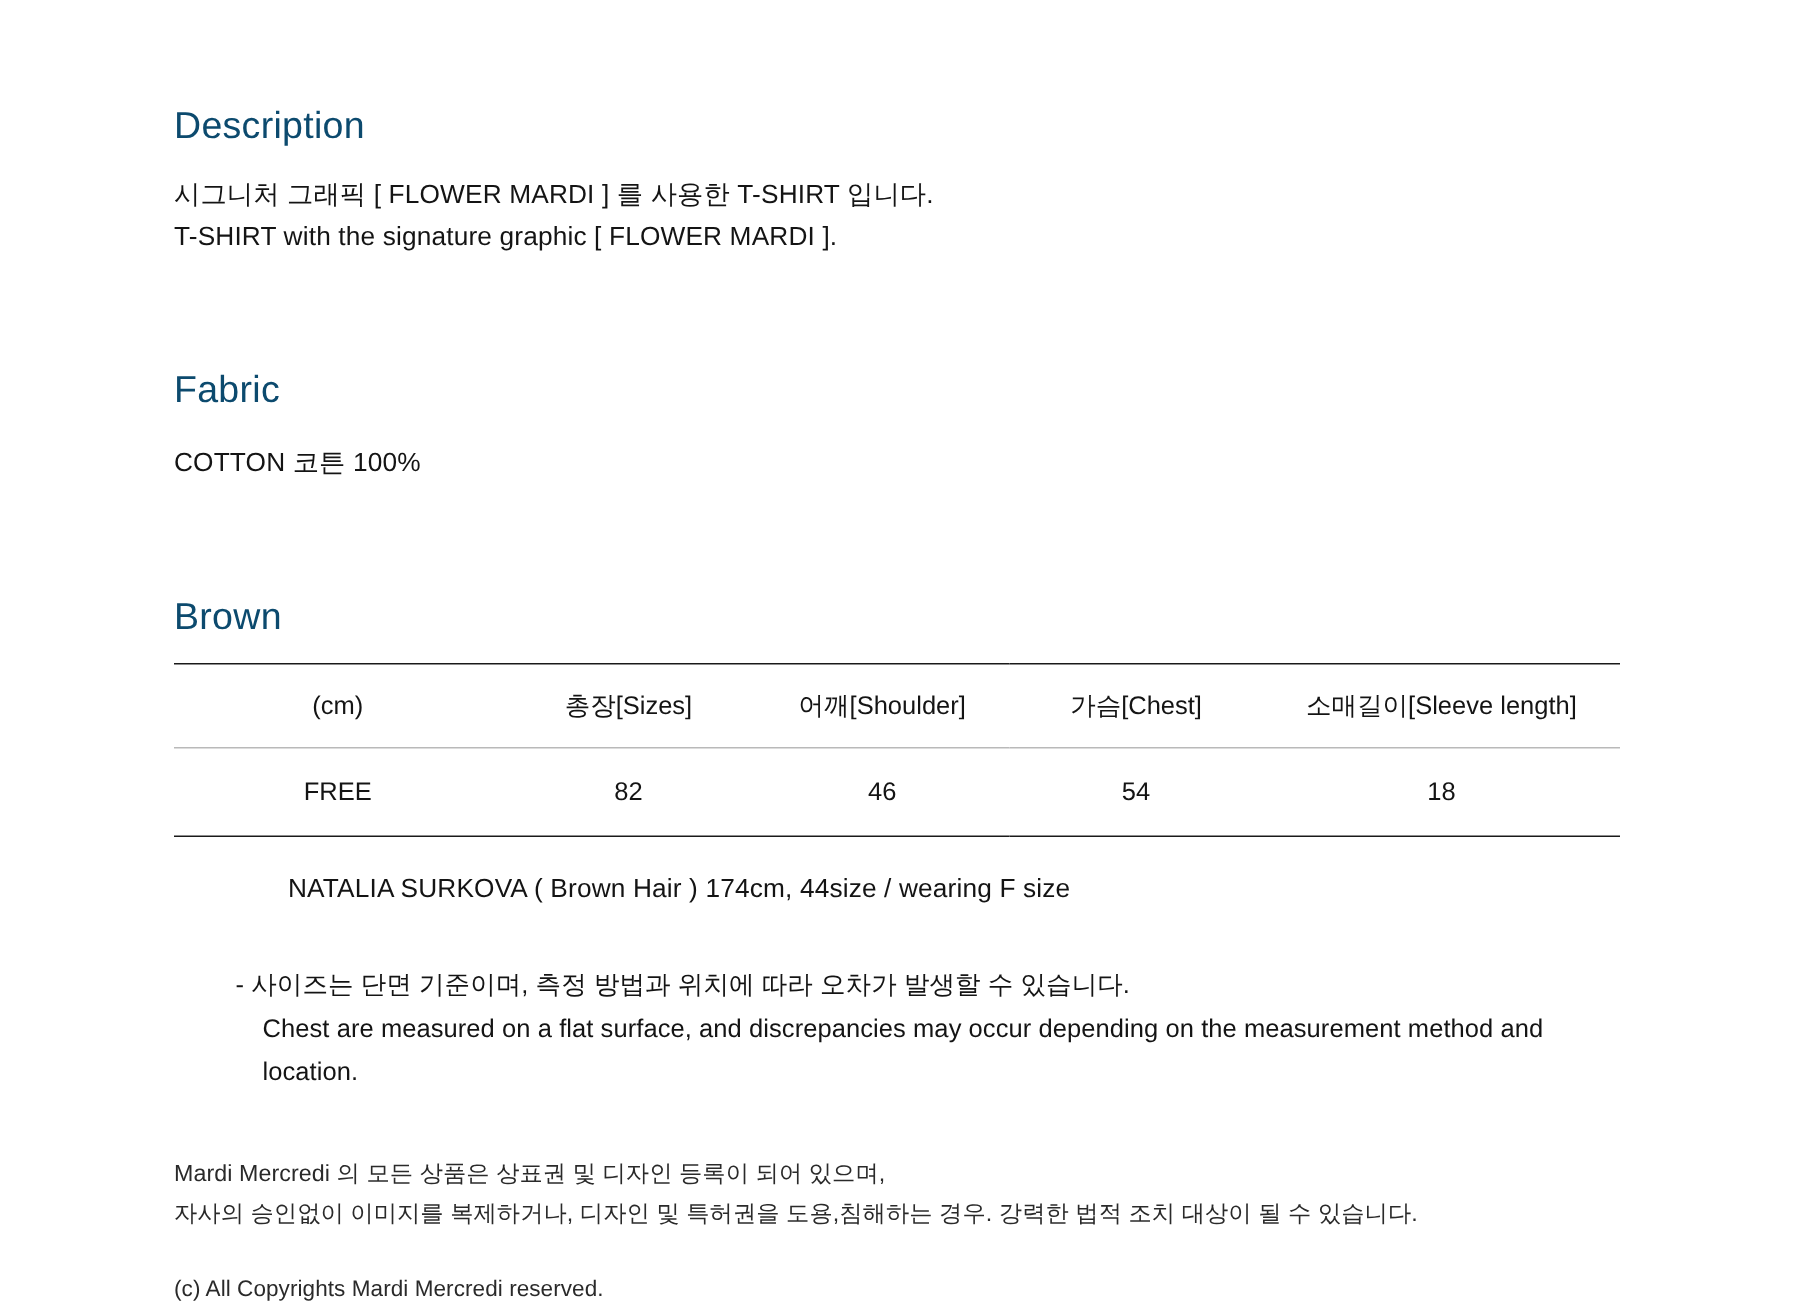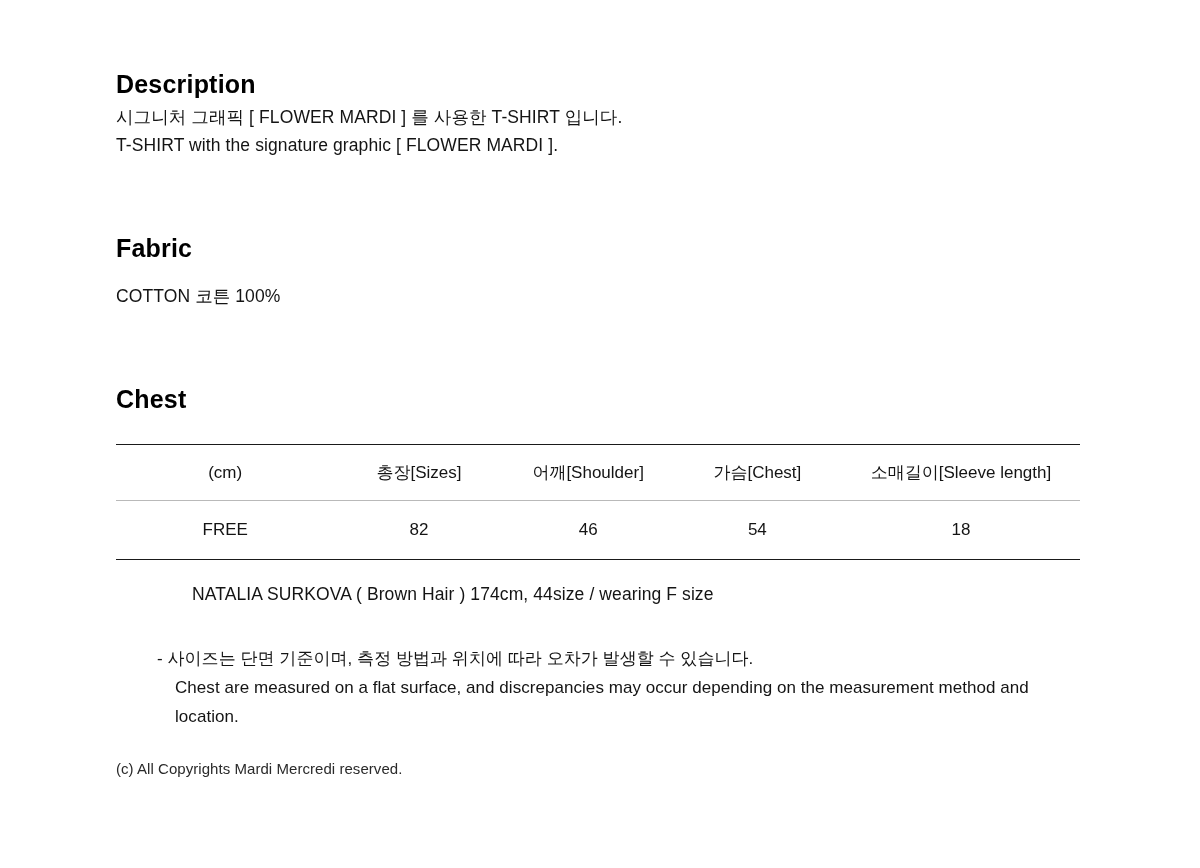--- a/index.html
+++ b/index.html
@@ -16,40 +16,40 @@
   }
   .page {
     position: relative;
     width: 1200px;
     height: 868px;
     box-sizing: border-box;
     padding: 60px 110px 0 116px;
   }
   .section-title {
     font-size: 25px;
-    font-weight: 700;
+    font-weight: 400;
     letter-spacing: 0.2px;
-    color: #000000;
+    color: #0c4a6e;
     margin: 0;
   }
   .desc-title { margin-top: 10px; }
   .body-line {
     font-size: 17.5px;
     font-weight: 400;
     color: #141414;
     letter-spacing: 0.1px;
     line-height: 1.62;
   }
-  .desc-block { margin-top: 4px; }
+  .desc-block { margin-top: 16px; }
   .fabric-title { margin-top: 74px; }
   .fabric-block { margin-top: 19px; }
   .size-title { margin-top: 75px; }
 
   table.size-table {
-    margin-top: 30px;
+    margin-top: 16px;
     width: 964px;
     border-collapse: collapse;
     table-layout: fixed;
   }
   table.size-table th,
   table.size-table td {
     text-align: center;
     font-weight: 400;
     font-size: 17px;
     color: #141414;
@@ -113,21 +113,21 @@
   <div class="desc-block">
     <div class="body-line">시그니처 그래픽 [ FLOWER MARDI ] 를 사용한 T-SHIRT 입니다.</div>
     <div class="body-line">T-SHIRT with the signature graphic  [ FLOWER MARDI ].</div>
   </div>
 
   <h2 class="section-title fabric-title">Fabric</h2>
   <div class="fabric-block">
     <div class="body-line">COTTON 코튼 100%</div>
   </div>
 
-  <h2 class="section-title size-title">Chest</h2>
+  <h2 class="section-title size-title">Brown</h2>
 
   <table class="size-table">
     <thead>
       <tr>
         <th class="col-unit">(cm)</th>
         <th class="col-m">총장[Sizes]</th>
         <th class="col-m">어깨[Shoulder]</th>
         <th class="col-m">가슴[Chest]</th>
         <th class="col-last">소매길이[Sleeve length]</th>
       </tr>
@@ -145,19 +145,23 @@
 
   <div class="model-block">
     <div class="model-line indent">NATALIA SURKOVA ( Brown Hair ) 174cm, 44size / wearing F size</div>
   </div>
 
   <div class="note-block">
     <div class="note-line">- 사이즈는 단면 기준이며, 측정 방법과 위치에 따라 오차가 발생할 수 있습니다.</div>
     <div class="note-line indent">Chest are measured on a flat surface, and discrepancies may occur depending on the measurement method and location.</div>
   </div>
 
+  <div class="legal-block">
+    <div class="legal-line">Mardi Mercredi 의 모든 상품은 상표권 및 디자인 등록이 되어 있으며,</div>
+    <div class="legal-line">자사의 승인없이 이미지를 복제하거나, 디자인 및 특허권을 도용,침해하는 경우. 강력한 법적 조치 대상이 될 수 있습니다.</div>
+  </div>
 
   <div class="copyright-block">
     <div class="copyright-line">(c) All Copyrights Mardi Mercredi reserved.</div>
 
   </div>
 
 </div>
 
 </body></html>

